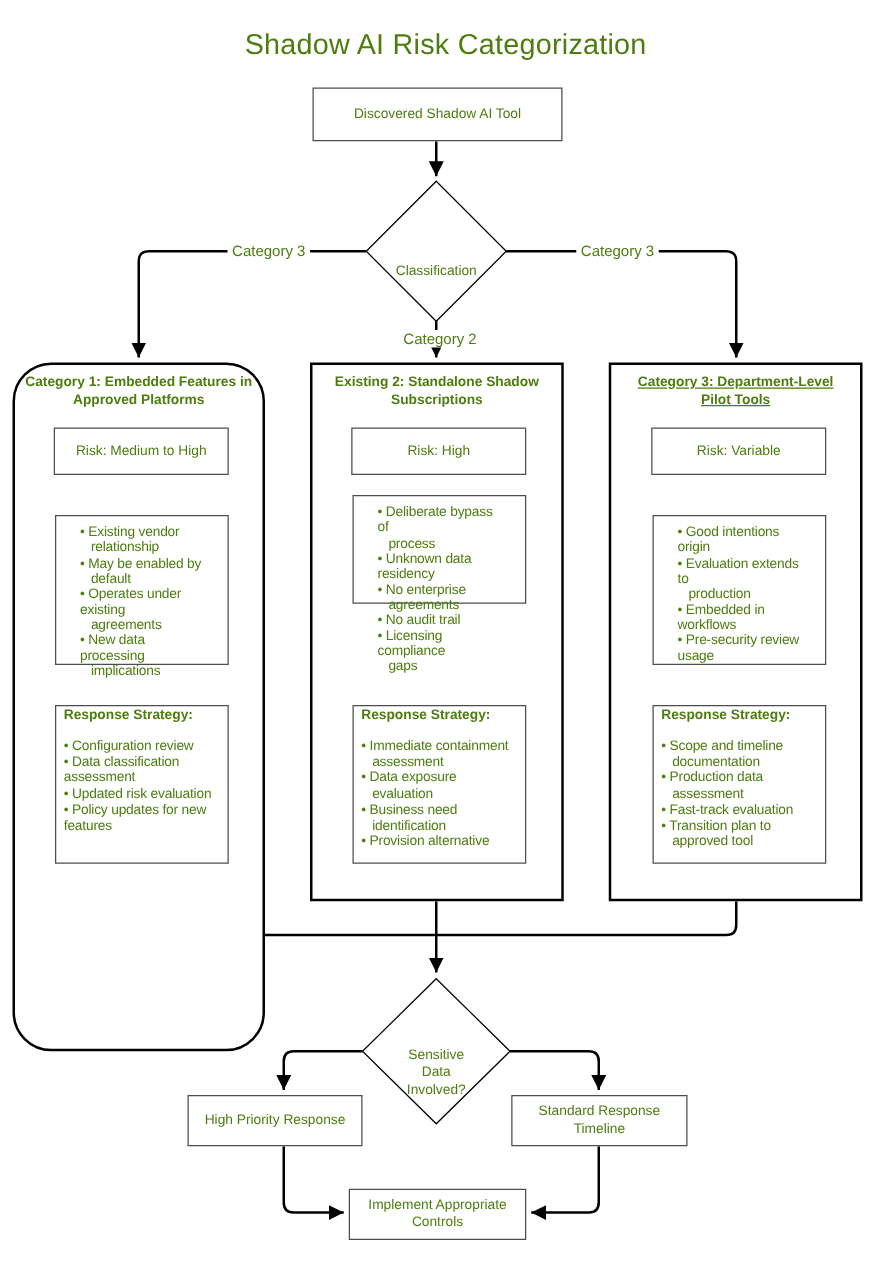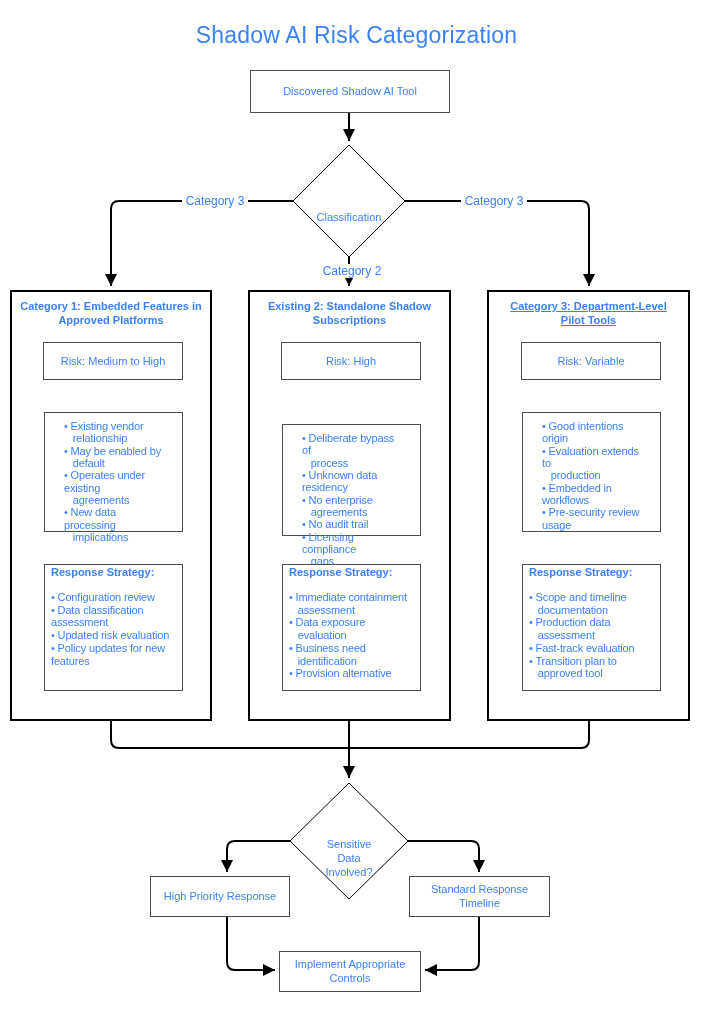--- a/index.html
+++ b/index.html
@@ -1,18 +1,18 @@
 <!DOCTYPE html>
 <html><head>
 <meta charset="utf-8">
 <style>
   html,body { margin:0; padding:0; background:#fff; }
   .canvas {
     position:relative; width:713px; height:1021px; background:#fff;
-    font-family:"Liberation Sans", sans-serif; color:#3b82f6; overflow:hidden;
+    font-family:"Liberation Sans", sans-serif; color:#4d7c0f; overflow:hidden;
   }
   .title {
     position:absolute; top:22px; left:0; width:100%;
     text-align:center; font-size:23px; font-weight:400; letter-spacing:0.2px;
   }
   svg.wires { position:absolute; left:0; top:0; }
   .node {
     position:absolute; background:#fff; border:1px solid #4d4d4d;
     display:flex; align-items:center; justify-content:center;
     text-align:center; font-size:11px; line-height:1.25; white-space:pre-line;
@@ -84,21 +84,21 @@
   </svg>
 
   <div class="node" style="left:250px; top:70px; width:200px; height:43px;">Discovered Shadow AI Tool</div>
 
   <div class="dtext" style="left:292px; top:195px; width:114px;">Classification</div>
 
   <div class="lbl" style="left:182px; top:194px; width:60px;">Category 3</div>
   <div class="lbl" style="left:461px; top:194px; width:60px;">Category 3</div>
   <div class="lbl" style="left:319px; top:264px; width:60px;">Category 2</div>
 
-  <div class="catbox" style="left:10px; top:290px; width:202px; height:431px;">
+  <div class="catbox" style="left:10px; top:290px; width:202px; height:551px;border-radius:31px;">
     <div class="cathdr">Category 1: Embedded Features in
 Approved Platforms</div>
     <div class="inner risk" style="left:31px; top:50px; width:140px; height:38px;">Risk: Medium to High</div>
     <div class="inner bullets" style="left:32px; top:120px; width:139px; height:120px;">• Existing vendor
    relationship
 • May be enabled by
    default
 • Operates under existing
    agreements
 • New data processing
@@ -111,21 +111,21 @@
 • Updated risk evaluation
 • Policy updates for new
 features</div>
     </div>
   </div>
 
   <div class="catbox" style="left:248px; top:290px; width:203px; height:431px;">
     <div class="cathdr">Existing 2: Standalone Shadow
 Subscriptions</div>
     <div class="inner risk" style="left:31px; top:50px; width:140px; height:38px;">Risk: High</div>
-    <div class="inner bullets" style="left:32px; top:132px; width:139px; height:112px;">• Deliberate bypass of
+    <div class="inner bullets" style="left:32px; top:104px; width:139px; height:87px;">• Deliberate bypass of
    process
 • Unknown data residency
 • No enterprise
    agreements
 • No audit trail
 • Licensing compliance
    gaps</div>
     <div class="inner resp" style="left:32px; top:272px; width:139px; height:127px;">
       <div class="hdr">Response Strategy:</div>
       <div class="body">• Immediate containment

